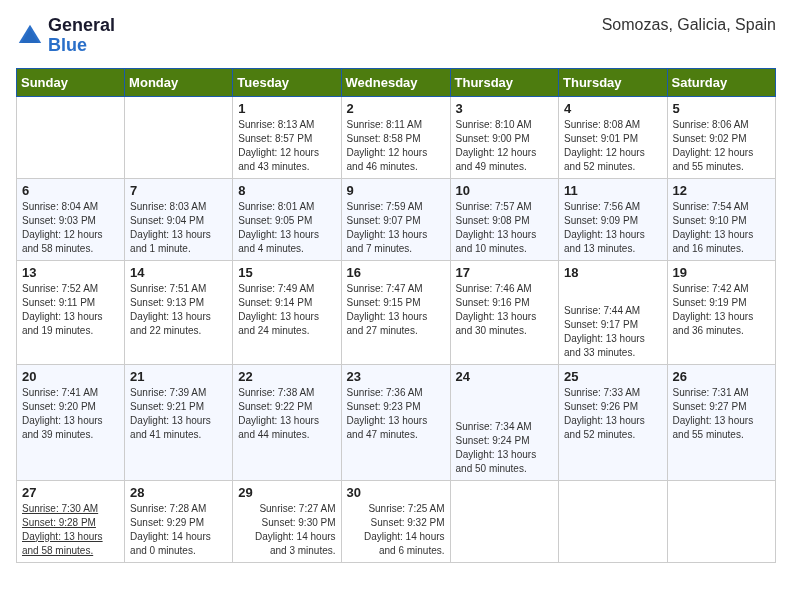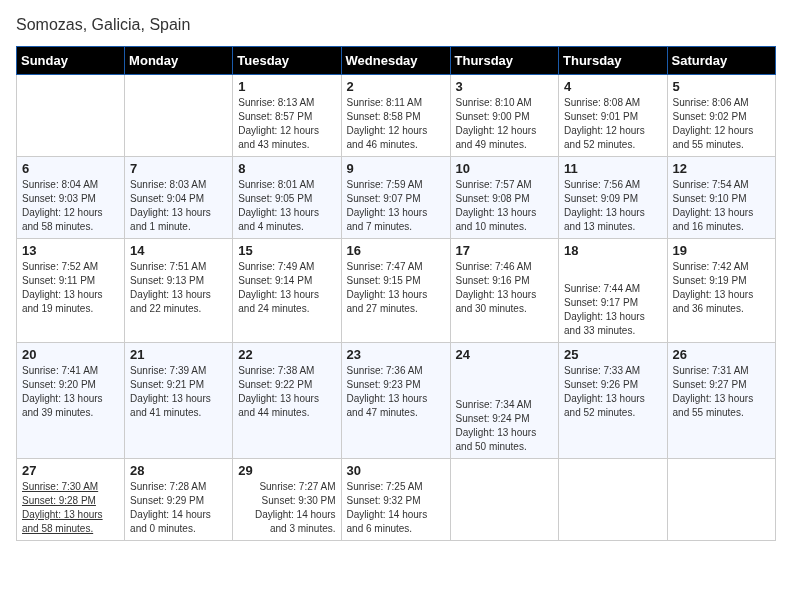--- a/index.html
+++ b/index.html
@@ -52,21 +52,21 @@
     .location-title {
       font-size: 16px;
       color: #333;
     }
     .calendar {
       width: 100%;
       border-collapse: collapse;
       border: 1px solid #ccc;
     }
     .calendar th {
-      background-color: #000000;
+      background-color: #4d7c0f;
       color: #fff;
       padding: 6px 4px;
       text-align: left;
       font-size: 13px;
       border: 1px solid #1a5aaa;
     }
     .calendar td {
       vertical-align: top;
       padding: 4px 5px;
       border: 1px solid #ccc;
@@ -91,20 +91,30 @@
       color: #333;
     }
     .empty-cell {
       background: #fff !important;
     }
   </style>
 </head>
 <body>
 
 <div class="header-area">
+  <div class="logo">
+    <svg class="logo-icon" viewBox="0 0 40 40" xmlns="http://www.w3.org/2000/svg">
+      <polygon points="20,4 36,30 4,30" fill="#2a6fc9"></polygon>
+      <polygon points="20,10 32,30 8,30" fill="#1a5aaa" opacity="0.3"></polygon>
+    </svg>
+    <div class="logo-text">
+      <span class="logo-general">General</span>
+      <span class="logo-blue">Blue</span>
+    </div>
+  </div>
   <div class="title-area">
     <div class="location-title">Somozas, Galicia, Spain</div>
   </div>
 </div>
 
 <table class="calendar">
   <thead>
     <tr>
     <th>Sunday</th>
         <th>Monday</th>
@@ -296,21 +306,21 @@
 Daylight: 14 hours and 0 minutes.</div>
         </td>
         <td>
           <span class="day-num">29</span>
           <div class="cell-info" style="white-space: pre-line; text-align: right;">Sunrise: 7:27 AM
 Sunset: 9:30 PM
 Daylight: 14 hours and 3 minutes.</div>
         </td>
         <td>
           <span class="day-num">30</span>
-          <div class="cell-info" style="white-space: pre-line;">Sunrise: 7:25 AM
+          <div class="cell-info" style="white-space: pre-line; text-align: right;">Sunrise: 7:25 AM
 Sunset: 9:32 PM
 Daylight: 14 hours and 6 minutes.</div>
         </td>
         <td class="empty-cell"></td>
         <td class="empty-cell"></td>
         <td class="empty-cell"></td>
       </tr>
     </tbody>
 </table>
 

